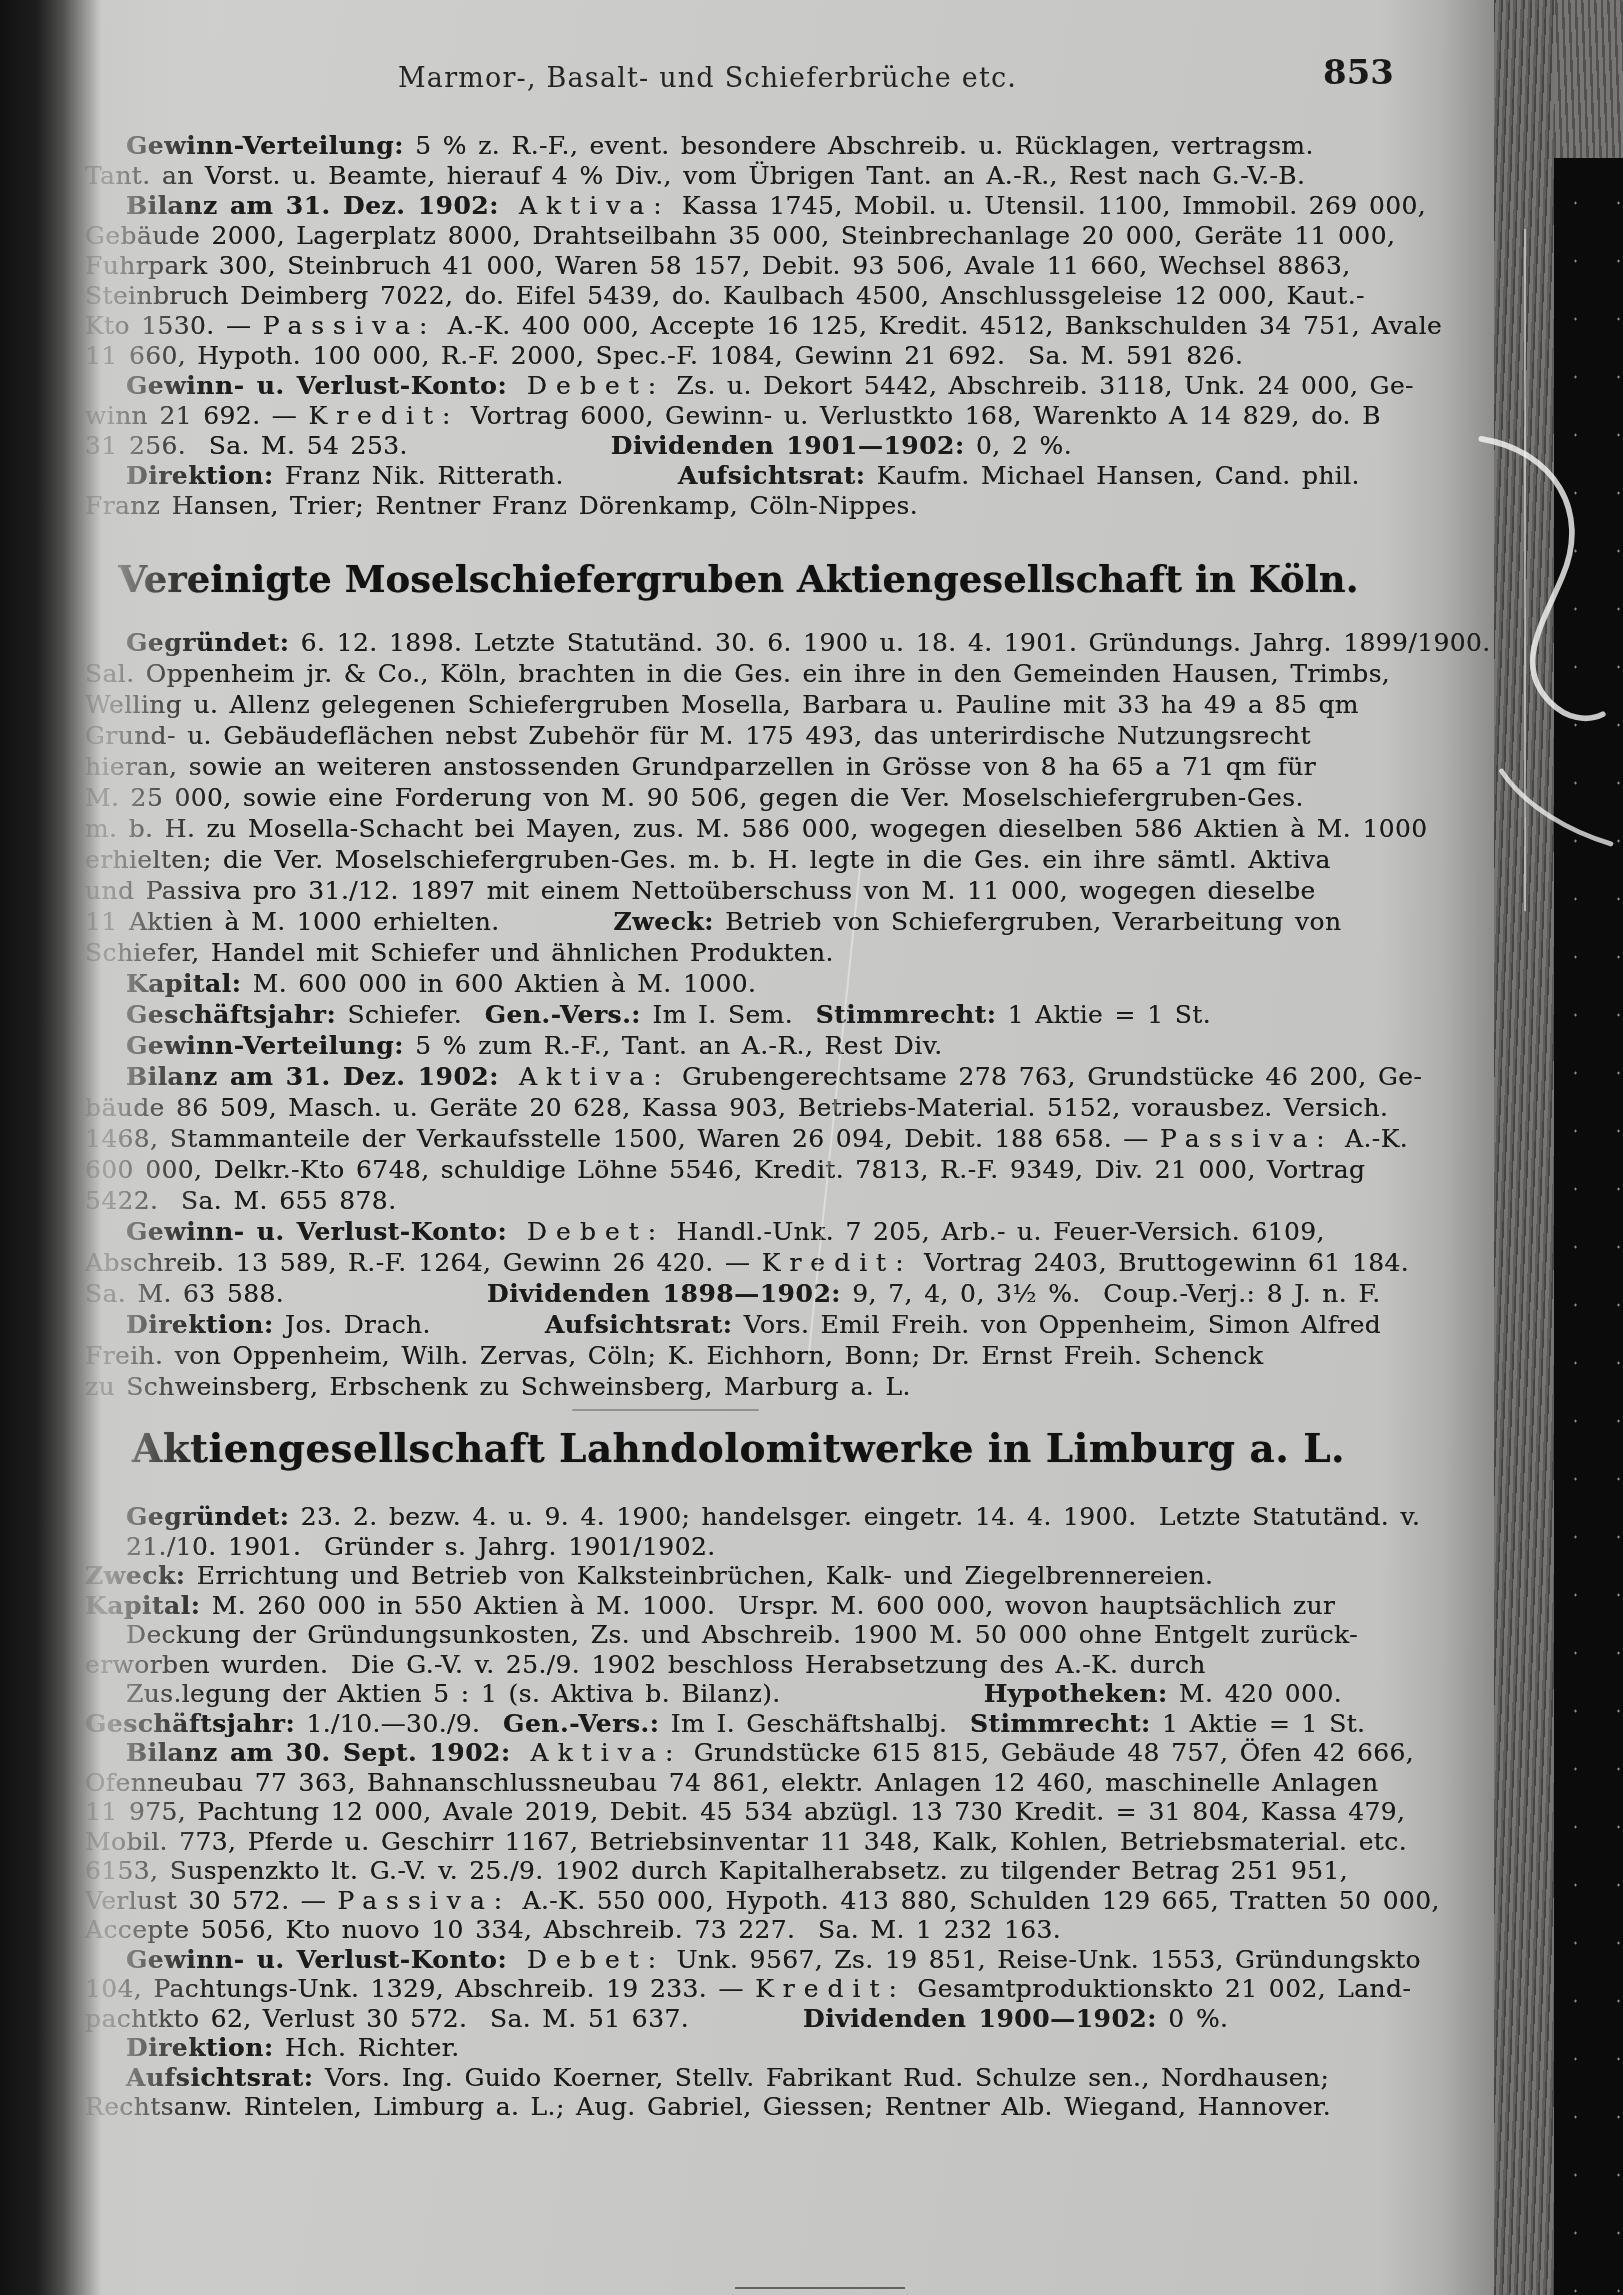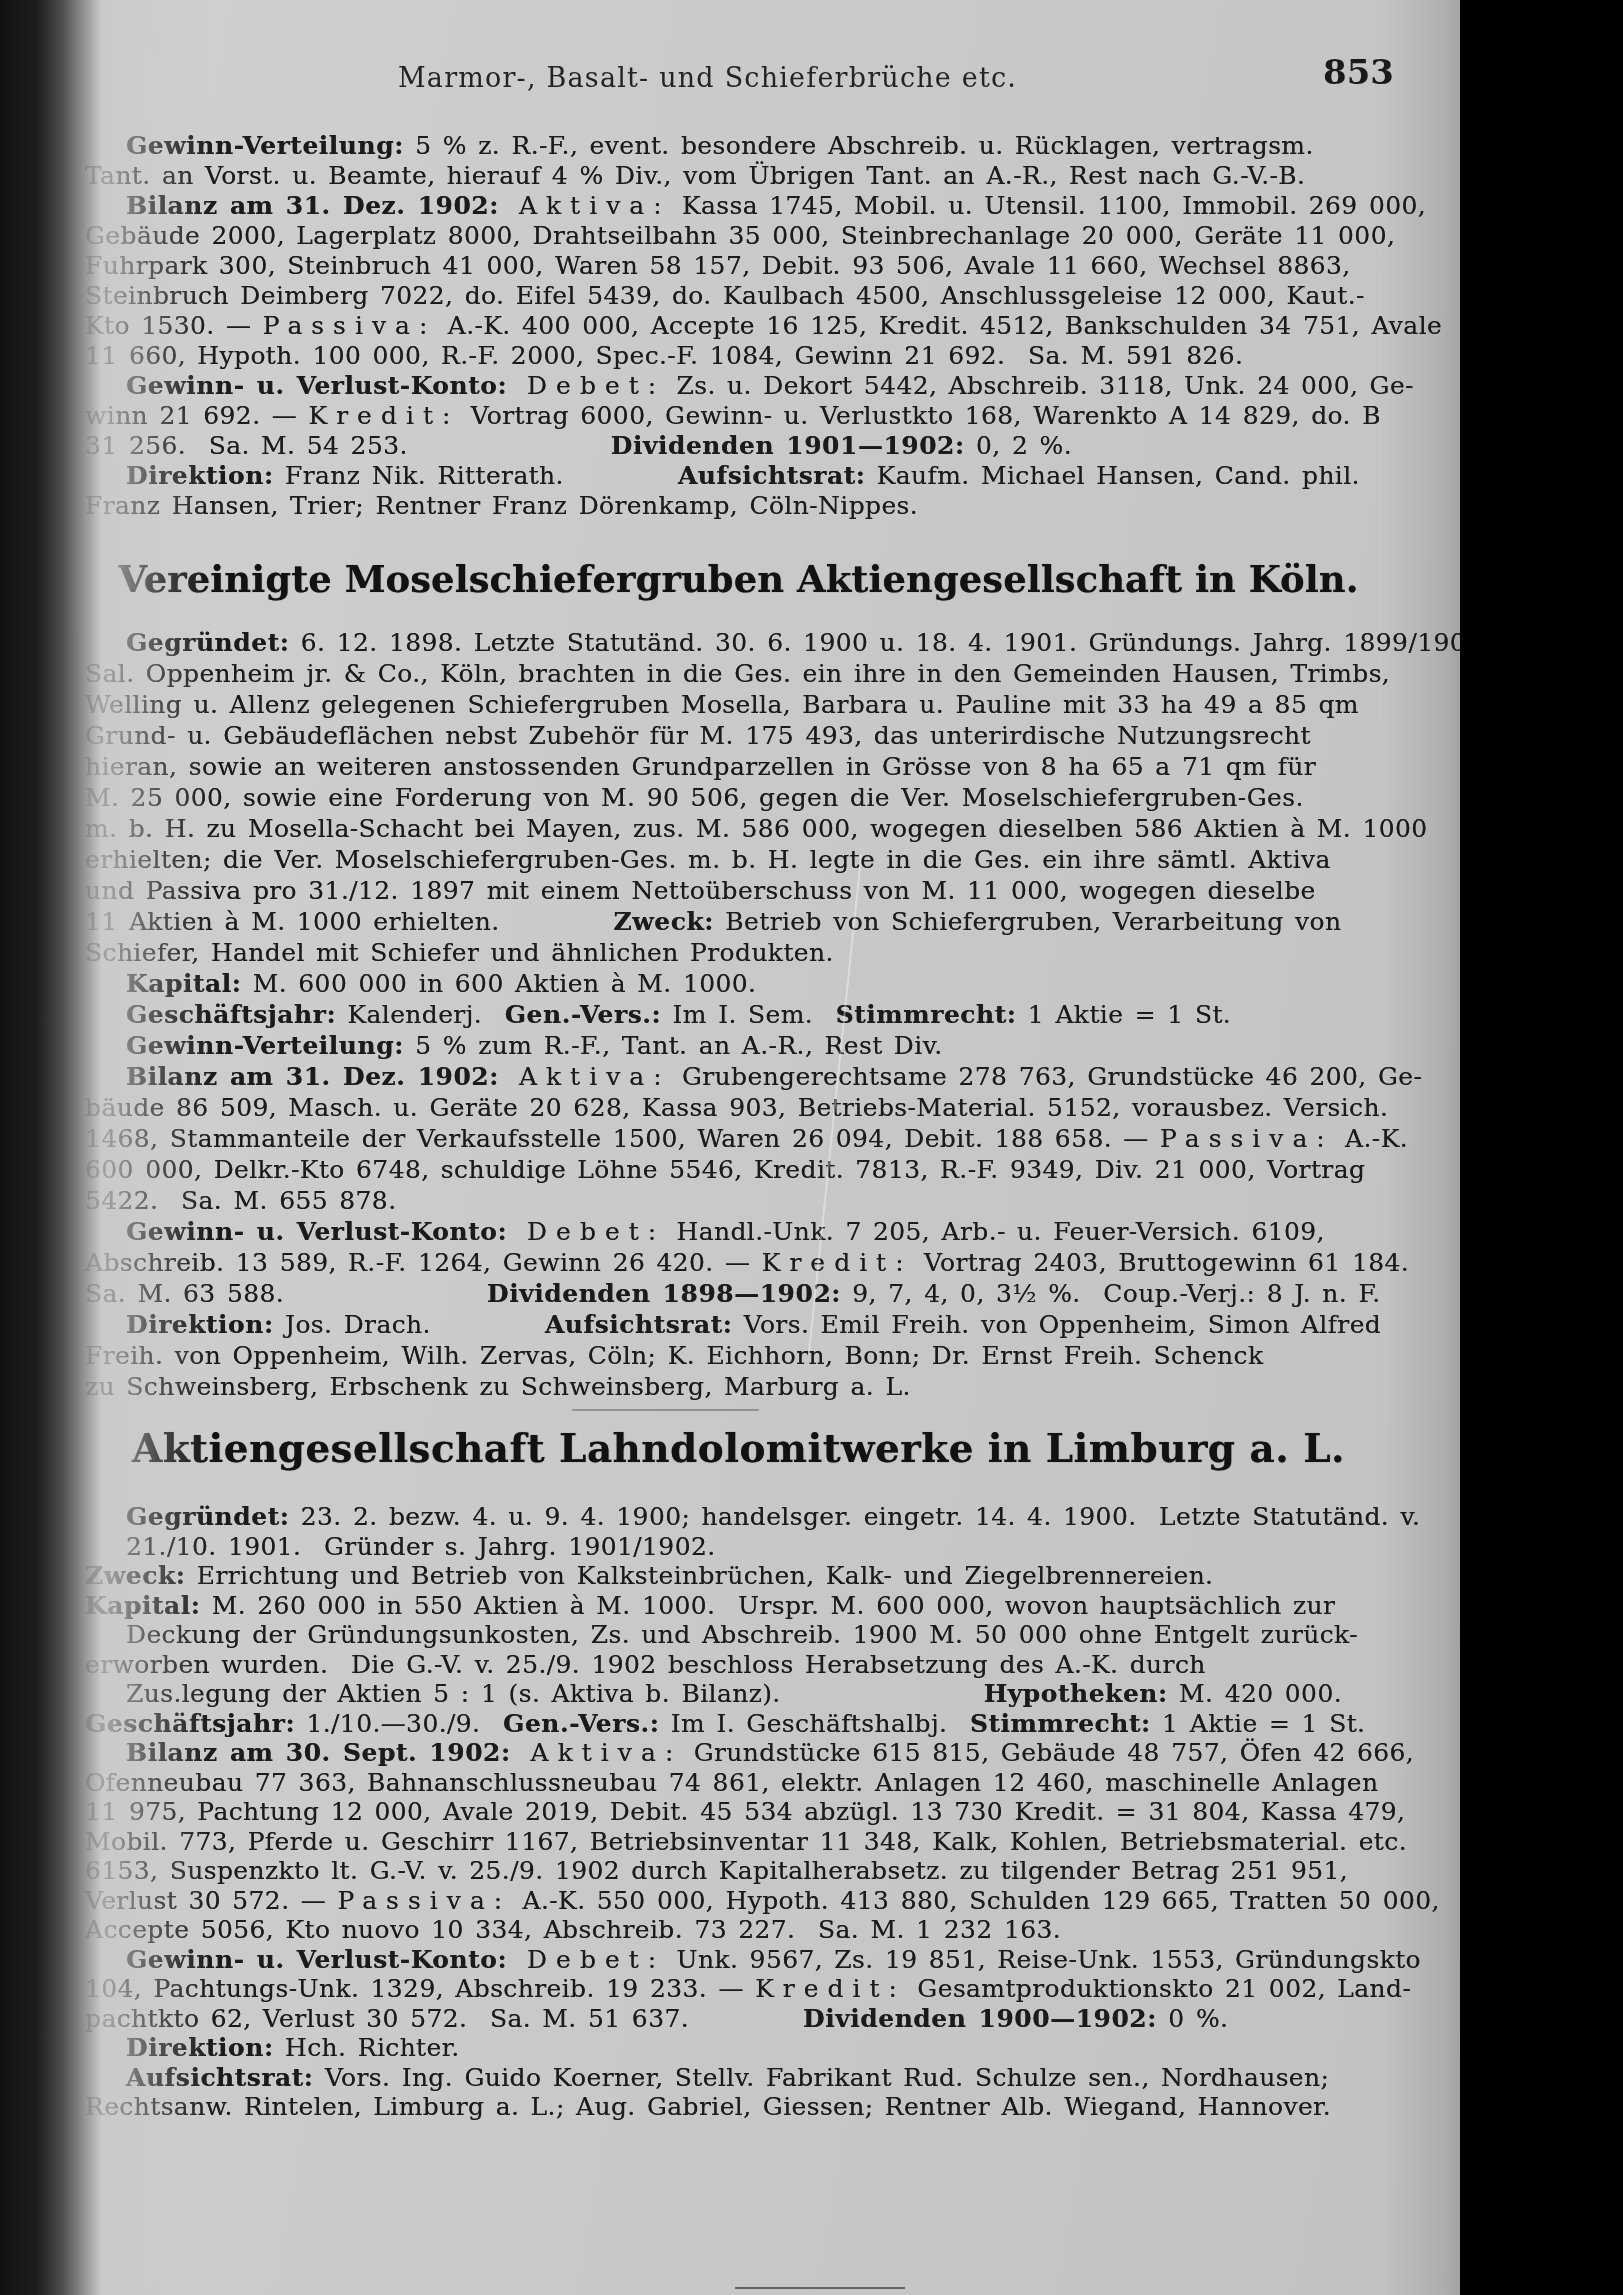--- a/index.html
+++ b/index.html
@@ -1,16 +1,16 @@
 <!DOCTYPE html>
 <html style="font-size:13px"><head>
 <meta charset="utf-8">
 <style>
   html,body{margin:0;padding:0;background:#000;}
-  .page{position:relative;width:1460px;height:2295px;background:#a16207;overflow:hidden;
+  .page{position:relative;width:1623px;height:2295px;background:#a16207;overflow:hidden;
         font-family:"DejaVu Serif","Liberation Serif",serif;color:#1b1b1b;}
   .paper{position:absolute;left:45px;top:0;width:1449px;height:2295px;
          background:linear-gradient(100deg,#d0d0ce 0%,#c9c9c7 45%,#c1c1bf 100%);}
   
   .edge-left{position:absolute;left:0;top:0;width:130px;height:2295px;z-index:6;
          background:linear-gradient(to right,#111 0%,#1d1d1d 28%,#4e4e4c 48%,rgba(78,78,76,0) 78%);}
   
   .fade-left{position:absolute;left:49px;top:0;width:162px;height:2295px;z-index:5;
          background:linear-gradient(to right,rgba(201,201,199,0.95) 0%,rgba(201,201,199,0.75) 38%,rgba(201,201,199,0.30) 68%,rgba(201,201,199,0) 100%);}
   .edge-right-shadow{position:absolute;left:1380px;top:0;width:114px;height:2295px;z-index:4;
@@ -81,21 +81,21 @@
       <div class="line ind0"><span class="seg-r">Welling u. Allenz gelegenen Schiefergruben Mosella, Barbara u. Pauline mit 33 ha 49 a 85 qm</span></div>
       <div class="line ind0"><span class="seg-r">Grund- u. Gebäudeflächen nebst Zubehör für M. 175 493, das unterirdische Nutzungsrecht</span></div>
       <div class="line ind0"><span class="seg-r">hieran, sowie an weiteren anstossenden Grundparzellen in Grösse von 8 ha 65 a 71 qm für</span></div>
       <div class="line ind0"><span class="seg-r">M. 25 000, sowie eine Forderung von M. 90 506, gegen die Ver. Moselschiefergruben-Ges.</span></div>
       <div class="line ind0"><span class="seg-r">m. b. H. zu Mosella-Schacht bei Mayen, zus. M. 586 000, wogegen dieselben 586 Aktien à M. 1000</span></div>
       <div class="line ind0"><span class="seg-r">erhielten; die Ver. Moselschiefergruben-Ges. m. b. H. legte in die Ges. ein ihre sämtl. Aktiva</span></div>
       <div class="line ind0"><span class="seg-r">und Passiva pro 31./12. 1897 mit einem Nettoüberschuss von M. 11 000, wogegen dieselbe</span></div>
       <div class="line ind0"><span class="seg-r">11 Aktien à M. 1000 erhielten.</span><span class="seg-g2"></span><span class="seg-b">Zweck:</span><span class="seg-r"> Betrieb von Schiefergruben, Verarbeitung von</span></div>
       <div class="line ind0"><span class="seg-r">Schiefer, Handel mit Schiefer und ähnlichen Produkten.</span></div>
       <div class="line ind1"><span class="seg-b">Kapital:</span><span class="seg-r"> M. 600 000 in 600 Aktien à M. 1000.</span></div>
-      <div class="line ind1"><span class="seg-b">Geschäftsjahr:</span><span class="seg-r"> Kalenderj.  </span><span class="seg-b">Gen.-Vers.:</span><span class="seg-r"> Im I. Sem.  </span><span class="seg-b">Stimmrecht:</span><span class="seg-r"> 1 Aktie = 1 St.</span></div>
+      <div class="line ind1"><span class="seg-b">Geschäftsjahr:</span><span class="seg-r"> Schiefer.  </span><span class="seg-b">Gen.-Vers.:</span><span class="seg-r"> Im I. Sem.  </span><span class="seg-b">Stimmrecht:</span><span class="seg-r"> 1 Aktie = 1 St.</span></div>
       <div class="line ind1"><span class="seg-b">Gewinn-Verteilung:</span><span class="seg-r"> 5 % zum R.-F., Tant. an A.-R., Rest Div.</span></div>
       <div class="line ind1"><span class="seg-b">Bilanz am 31. Dez. 1902:</span><span class="seg-sp"> Aktiva:</span><span class="seg-r"> Grubengerechtsame 278 763, Grundstücke 46 200, Ge-</span></div>
       <div class="line ind0"><span class="seg-r">bäude 86 509, Masch. u. Geräte 20 628, Kassa 903, Betriebs-Material. 5152, vorausbez. Versich.</span></div>
       <div class="line ind0"><span class="seg-r">1468, Stammanteile der Verkaufsstelle 1500, Waren 26 094, Debit. 188 658. — </span><span class="seg-sp">Passiva:</span><span class="seg-r"> A.-K.</span></div>
       <div class="line ind0"><span class="seg-r">600 000, Delkr.-Kto 6748, schuldige Löhne 5546, Kredit. 7813, R.-F. 9349, Div. 21 000, Vortrag</span></div>
       <div class="line ind0"><span class="seg-r">5422.  Sa. M. 655 878.</span></div>
       <div class="line ind1"><span class="seg-b">Gewinn- u. Verlust-Konto:</span><span class="seg-sp"> Debet:</span><span class="seg-r"> Handl.-Unk. 7 205, Arb.- u. Feuer-Versich. 6109,</span></div>
       <div class="line ind0"><span class="seg-r">Abschreib. 13 589, R.-F. 1264, Gewinn 26 420. — </span><span class="seg-sp">Kredit:</span><span class="seg-r"> Vortrag 2403, Bruttogewinn 61 184.</span></div>
       <div class="line ind0"><span class="seg-r">Sa. M. 63 588.</span><span class="seg-g3"></span><span class="seg-b">Dividenden 1898—1902:</span><span class="seg-r"> 9, 7, 4, 0, 3½ %.  Coup.-Verj.: 8 J. n. F.</span></div>
       <div class="line ind1"><span class="seg-b">Direktion:</span><span class="seg-r"> Jos. Drach.</span><span class="seg-g2"></span><span class="seg-b">Aufsichtsrat:</span><span class="seg-r"> Vors. Emil Freih. von Oppenheim, Simon Alfred</span></div>

